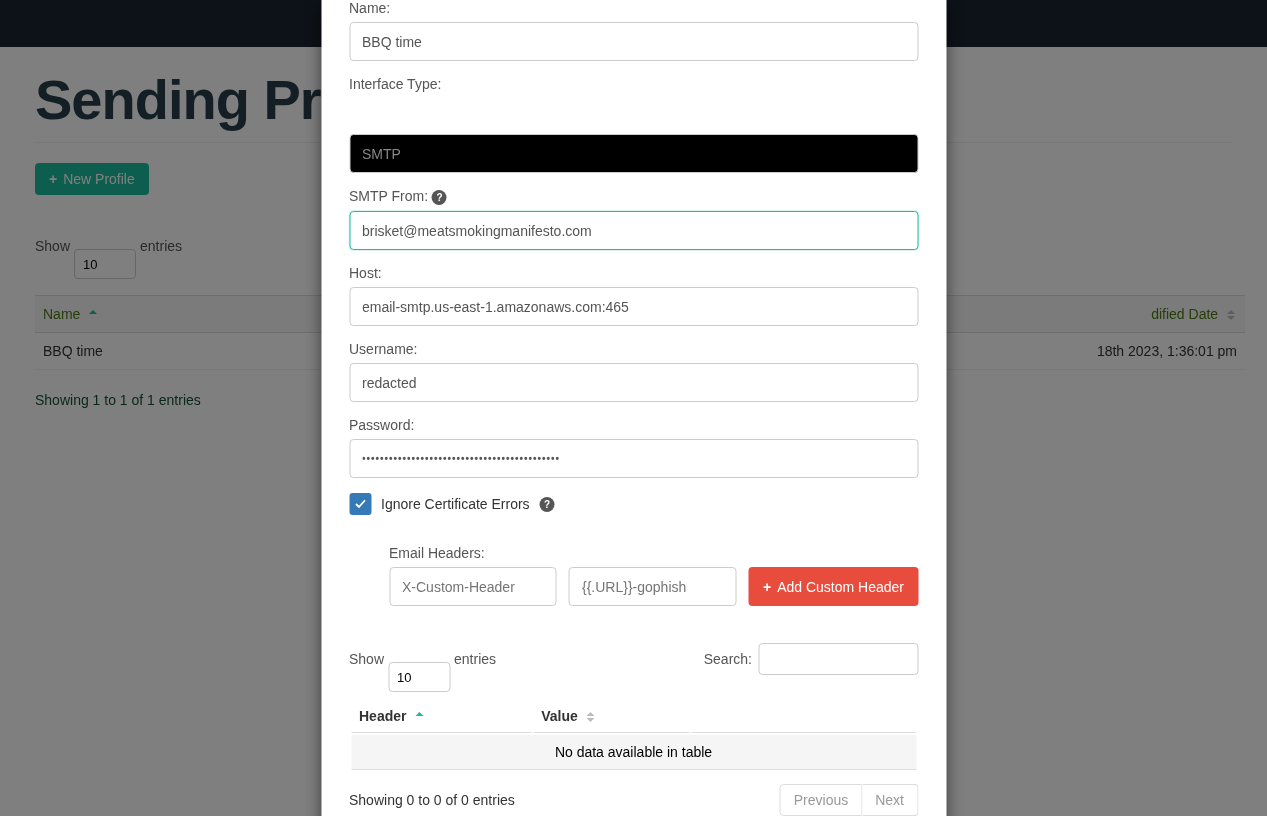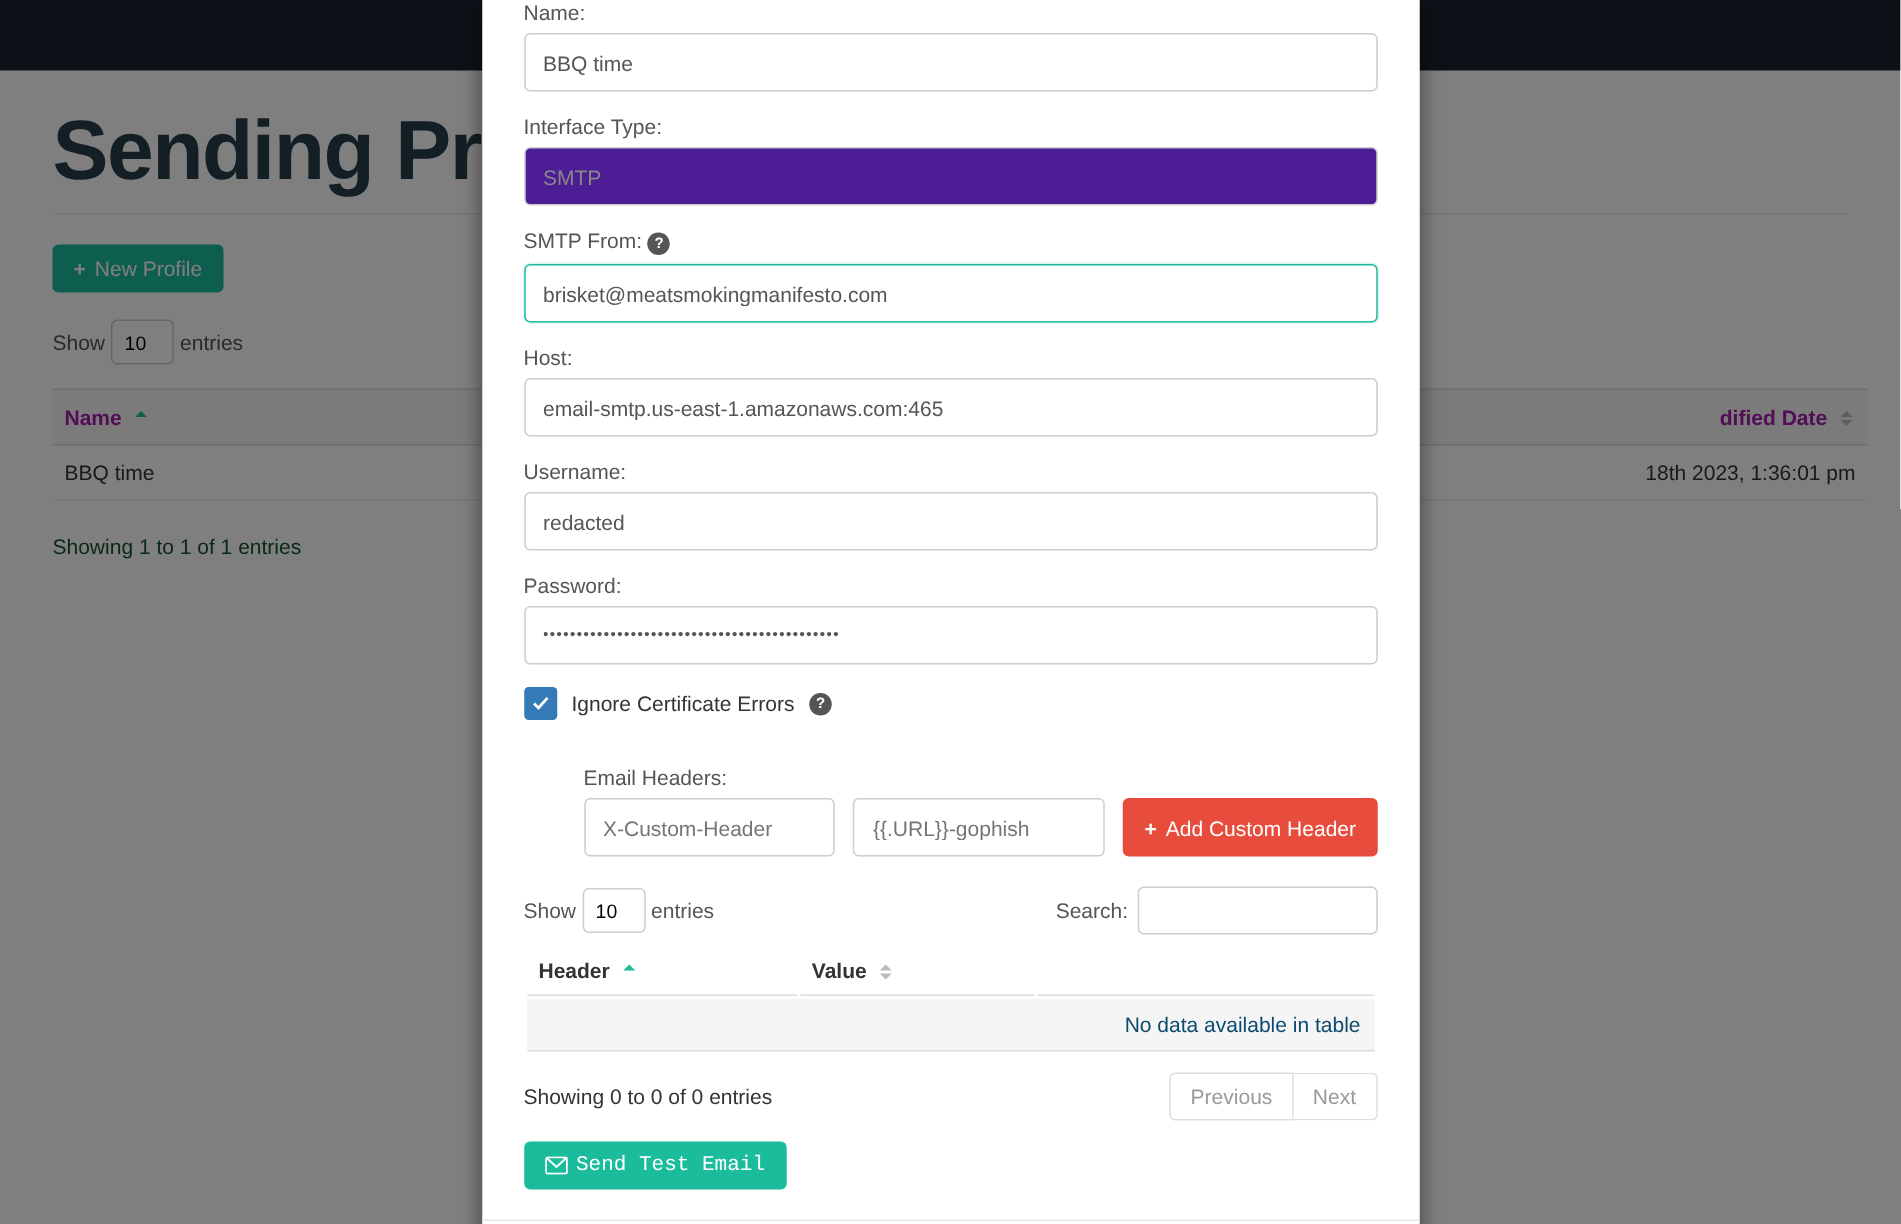--- a/index.html
+++ b/index.html
@@ -53,37 +53,38 @@
       font-weight: bold;
     }
     .length-section {
       margin-top: 18px;
       color: #555;
       display: flex;
       align-items: center;
       gap: 4px;
     }
     .length-select {
-      width: 42px;
+      width: 62px;
       height: 30px;
       border: 1px solid #ccc;
       border-radius: 4px;
       padding: 4px 8px;
       font-size: 13px;
+      margin-top: 36px;
     }
     .bg-table {
       border-collapse: collapse;
       margin-top: 16px;
       width: 1210px;
     }
     .bg-table th {
       text-align: left;
       padding: 10px 8px;
-      font-weight: 700;
-      color: #a21caf;
+      font-weight: 400;
+      color: #4d7c0f;
       border-bottom: 1px solid #ddd;
       background: #f6f6f6;
       border-top: 1px solid #ddd;
       position: relative;
     }
     .bg-table td {
       padding: 10px 8px;
       border-bottom: 1px solid #eee;
     }
     .sort-icon {
@@ -152,22 +153,23 @@
       padding: 8px 12px;
       font-size: 14px;
       color: #555;
       background: #fff;
     }
     .form-control.focused {
       border-color: #1abc9c;
       box-shadow: 0 0 0 1px rgba(26,188,156,0.15);
     }
     .form-control[readonly] {
-      background: #4c1d95;
+      background: #000000;
       color: #888;
+      margin-top: 36px;
     }
     .checkbox-row {
       display: flex;
       align-items: center;
       gap: 10px;
       margin-bottom: 20px;
     }
     .checkbox {
       width: 22px;
       height: 22px;
@@ -215,23 +217,23 @@
     }
     .headers-table { width: 100%; margin-top: 6px; }
     .headers-table th {
       text-align: left;
       padding: 8px;
       font-weight: 700;
       border-bottom: 1px solid #ddd;
     }
     .no-data {
       background: #f5f5f5;
-      text-align: right;
+      text-align: center;
       padding: 9px;
-      color: #0c4a6e;
+      color: #000000;
       border-bottom: 1px solid #ddd;
     }
     .modal-info-row {
       display: flex;
       justify-content: space-between;
       align-items: center;
       margin-top: 12px;
     }
     .pagination {
       display: flex;

